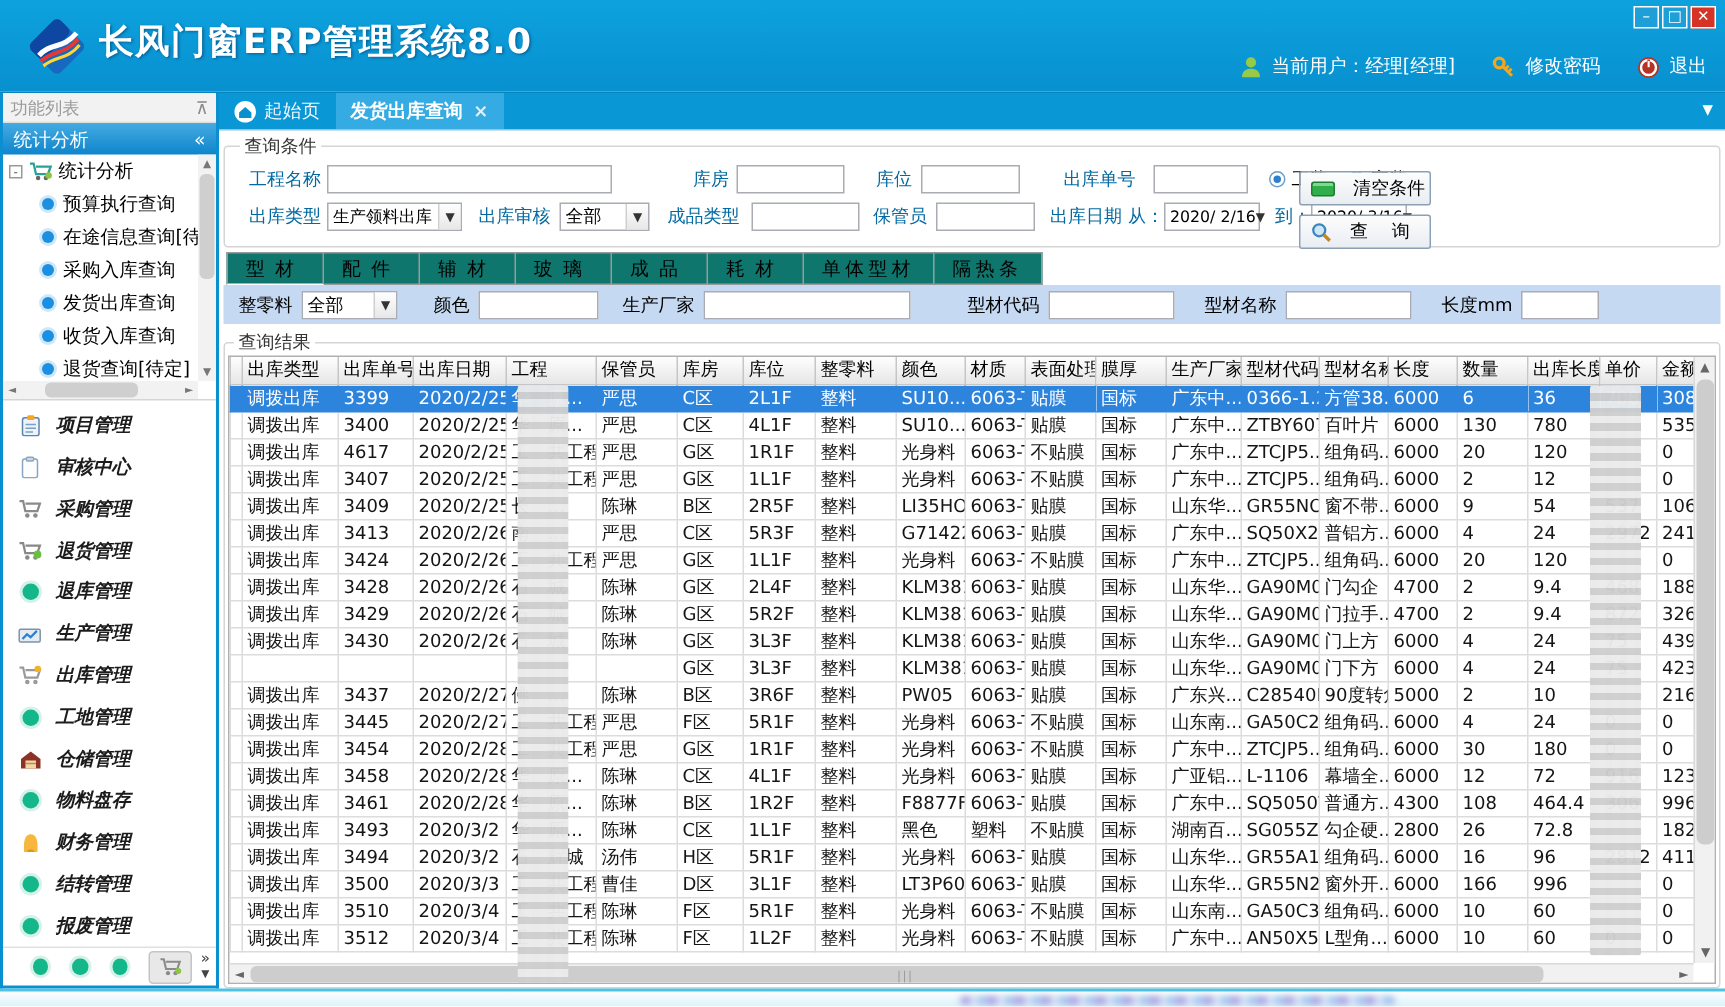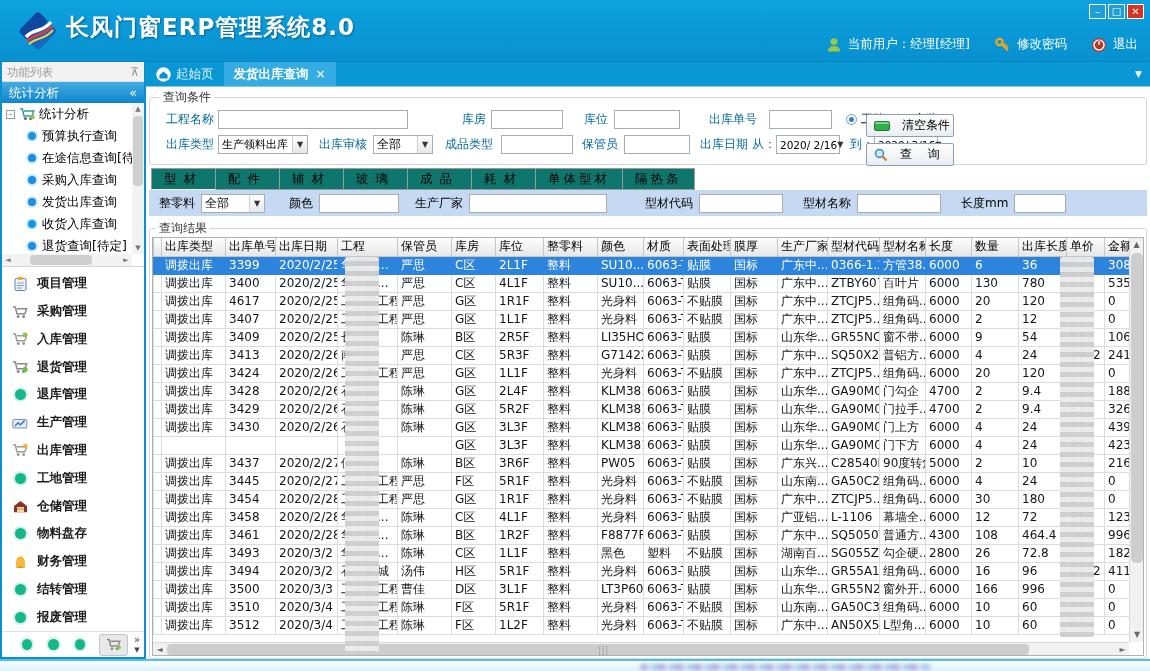--- a/index.html
+++ b/index.html
@@ -30,21 +30,21 @@
   .dot-icon { width:8px; height:8px; border-radius:50%; background:#1d8fe0; box-shadow:0 0 0 2px #cfe8f8; flex:0 0 8px; }
   .tree-vscroll { position:absolute; right:0; top:0; bottom:12px; width:12px; background:#f2f2f2; }
   .tree-vscroll .arr { height:12px; font-size:7px; color:#777; text-align:center; line-height:12px; }
   .tree-vscroll .thumb { position:absolute; top:13px; left:1px; width:10px; height:70px; background:#cfcfcf; border-radius:4px; }
   .tree-vscroll .arr.down { position:absolute; bottom:0; width:12px; }
   .tree-hscroll { position:absolute; left:0; right:12px; bottom:0; height:12px; background:#f2f2f2; }
   .tree-hscroll .thumb { position:absolute; left:28px; top:1px; width:62px; height:10px; background:#cfcfcf; border-radius:4px; }
   .tree-hscroll .arr { position:absolute; top:0; width:12px; font-size:7px; color:#777; line-height:12px; text-align:center; }
   .tree-hscroll .arr.right { right:0; }
   .menu { flex:1; display:flex; flex-direction:column; padding-top:3px; }
-  .menu-item { flex:1; display:flex; align-items:center; gap:9px; padding-left:10px; font-weight:bold; color:#1c1c1c; font-size:12.5px; cursor:pointer; }
+  .menu-item { flex:1; display:flex; align-items:center; gap:9px; padding-left:10px; font-weight:bold; color:#1c1c1c; font-size:12.5px; cursor:pointer;font-style:italic; }
   .mi-icon { width:16px; display:flex; justify-content:center; }
   .green-dot { width:11px; height:11px; border-radius:50%; background:#14b78a; box-shadow:0 0 0 2px #d6f0ea; }
   .sidebar-bottom { height:26px; border-top:1px solid #e0e0e0; display:flex; align-items:center; padding:0 4px; gap:0; }
   .sb-dot { width:11px; height:11px; border-radius:50%; background:#14b78a; box-shadow:0 0 0 2px #d6f0ea; margin-left:16px; }
   .sb-cartbtn { margin-left:14px; width:30px; height:22px; background:#e8e8e8; border:1px solid #c4c4c4; border-radius:3px; display:flex; align-items:center; justify-content:center; cursor:pointer; }
   .sb-chevron { margin-left:6px; color:#444; font-size:10px; line-height:9px; text-align:center; cursor:pointer; }
 
   
   .main { flex:1; display:flex; flex-direction:column; min-width:0; background:#fff; }
   .tabstrip { height:24px; background:#0997d6; display:flex; position:relative; }
@@ -227,38 +227,36 @@
               <rect x="4" y="0.8" width="5" height="3.2" rx="1" fill="#f5a623"></rect>
               <line x1="3" y1="7" x2="10" y2="7" stroke="#7ba0c8"></line>
               <line x1="3" y1="9.5" x2="10" y2="9.5" stroke="#7ba0c8"></line>
               <line x1="3" y1="12" x2="8" y2="12" stroke="#7ba0c8"></line>
             </svg>
           </span>
           <span>项目管理</span>
         </div>
         <div class="menu-item">
           <span class="mi-icon">
+            <svg width="12" height="15">
+              <rect x="1" y="2" width="10" height="12.5" rx="1.5" fill="#fdfdfd" stroke="#8aa6c0"></rect>
+              <rect x="3.5" y="0.8" width="5" height="2.6" rx="1" fill="#cfd8e2" stroke="#8aa6c0"></rect>
+            </svg>
+          </span>
+          <span>审核中心</span>
+        </div>
+        <div class="menu-item">
+          <span class="mi-icon">
             <svg width="16" height="14">
               <path d="M1 2 h2.4 l1.5 6.8 h8 l1.7-5 H5" fill="none" stroke="#8a8a8a" stroke-width="1.5"></path>
               <circle cx="6.2" cy="11.6" r="1.5" fill="#8a8a8a"></circle>
               <circle cx="11.6" cy="11.6" r="1.5" fill="#8a8a8a"></circle>
             </svg>
           </span>
           <span>采购管理</span>
-        </div>
-        <div class="menu-item">
-          <span class="mi-icon">
-            <svg width="16" height="14">
-              <path d="M1 2 h2.4 l1.5 6.8 h8 l1.7-5 H5" fill="none" stroke="#9a9a9a" stroke-width="1.5"></path>
-              <circle cx="6.2" cy="11.6" r="1.5" fill="#9a9a9a"></circle>
-              <circle cx="11.6" cy="11.6" r="1.5" fill="#9a9a9a"></circle>
-              <circle cx="13" cy="3" r="2.4" fill="#8dc63f"></circle>
-            </svg>
-          </span>
-          <span>入库管理</span>
         </div>
         <div class="menu-item">
           <span class="mi-icon">
             <svg width="16" height="14">
               <path d="M1 2 h2.4 l1.5 6.8 h8 l1.7-5 H5" fill="none" stroke="#888" stroke-width="1.5"></path>
               <circle cx="6.2" cy="11.6" r="1.5" fill="#888"></circle>
               <circle cx="11.6" cy="11.6" r="1.5" fill="#888"></circle>
               <circle cx="13" cy="9.6" r="2.6" fill="#6abf3f"></circle>
             </svg>
           </span>

